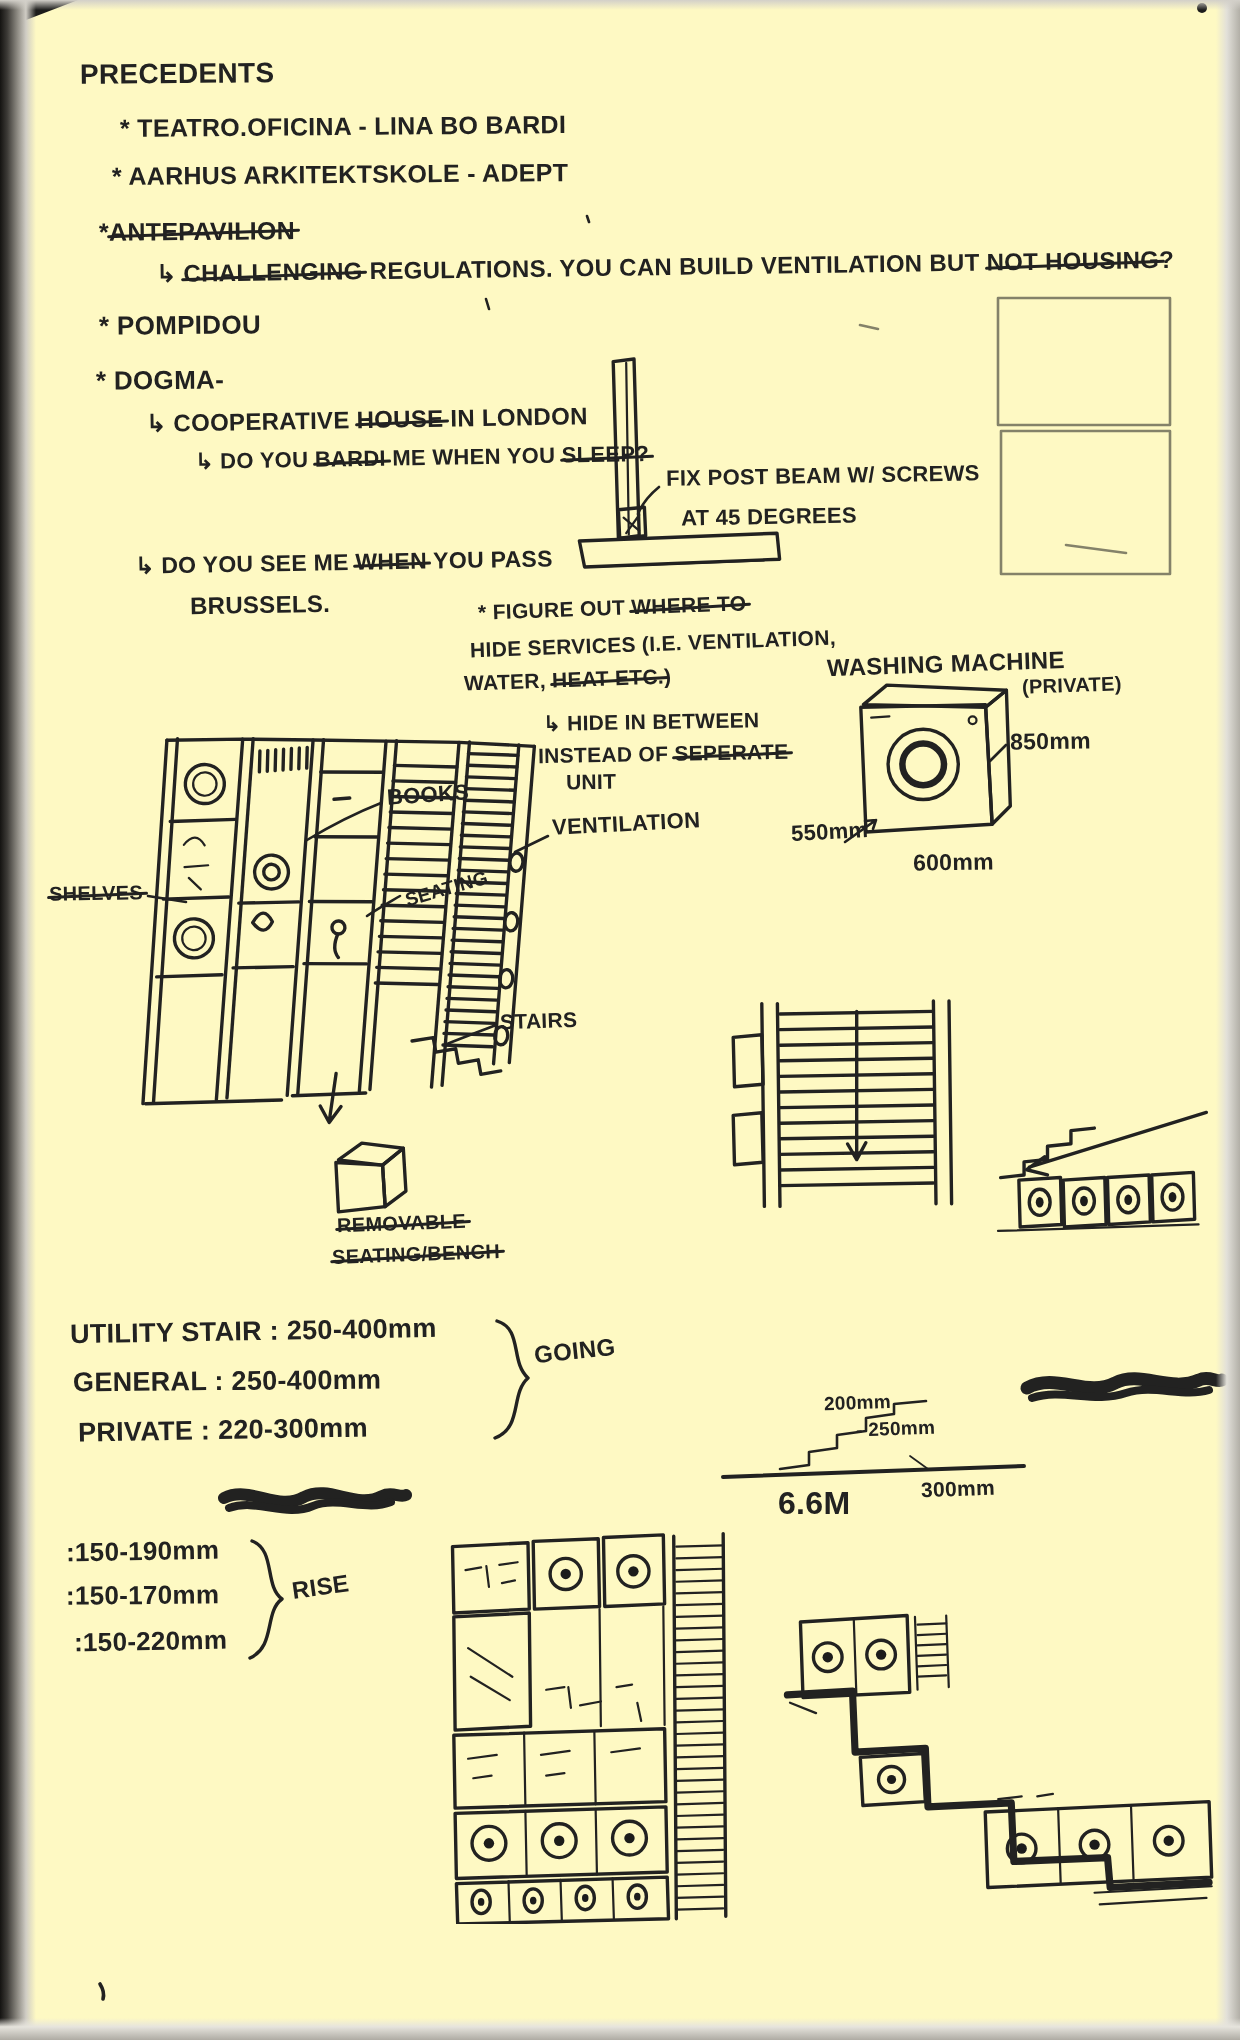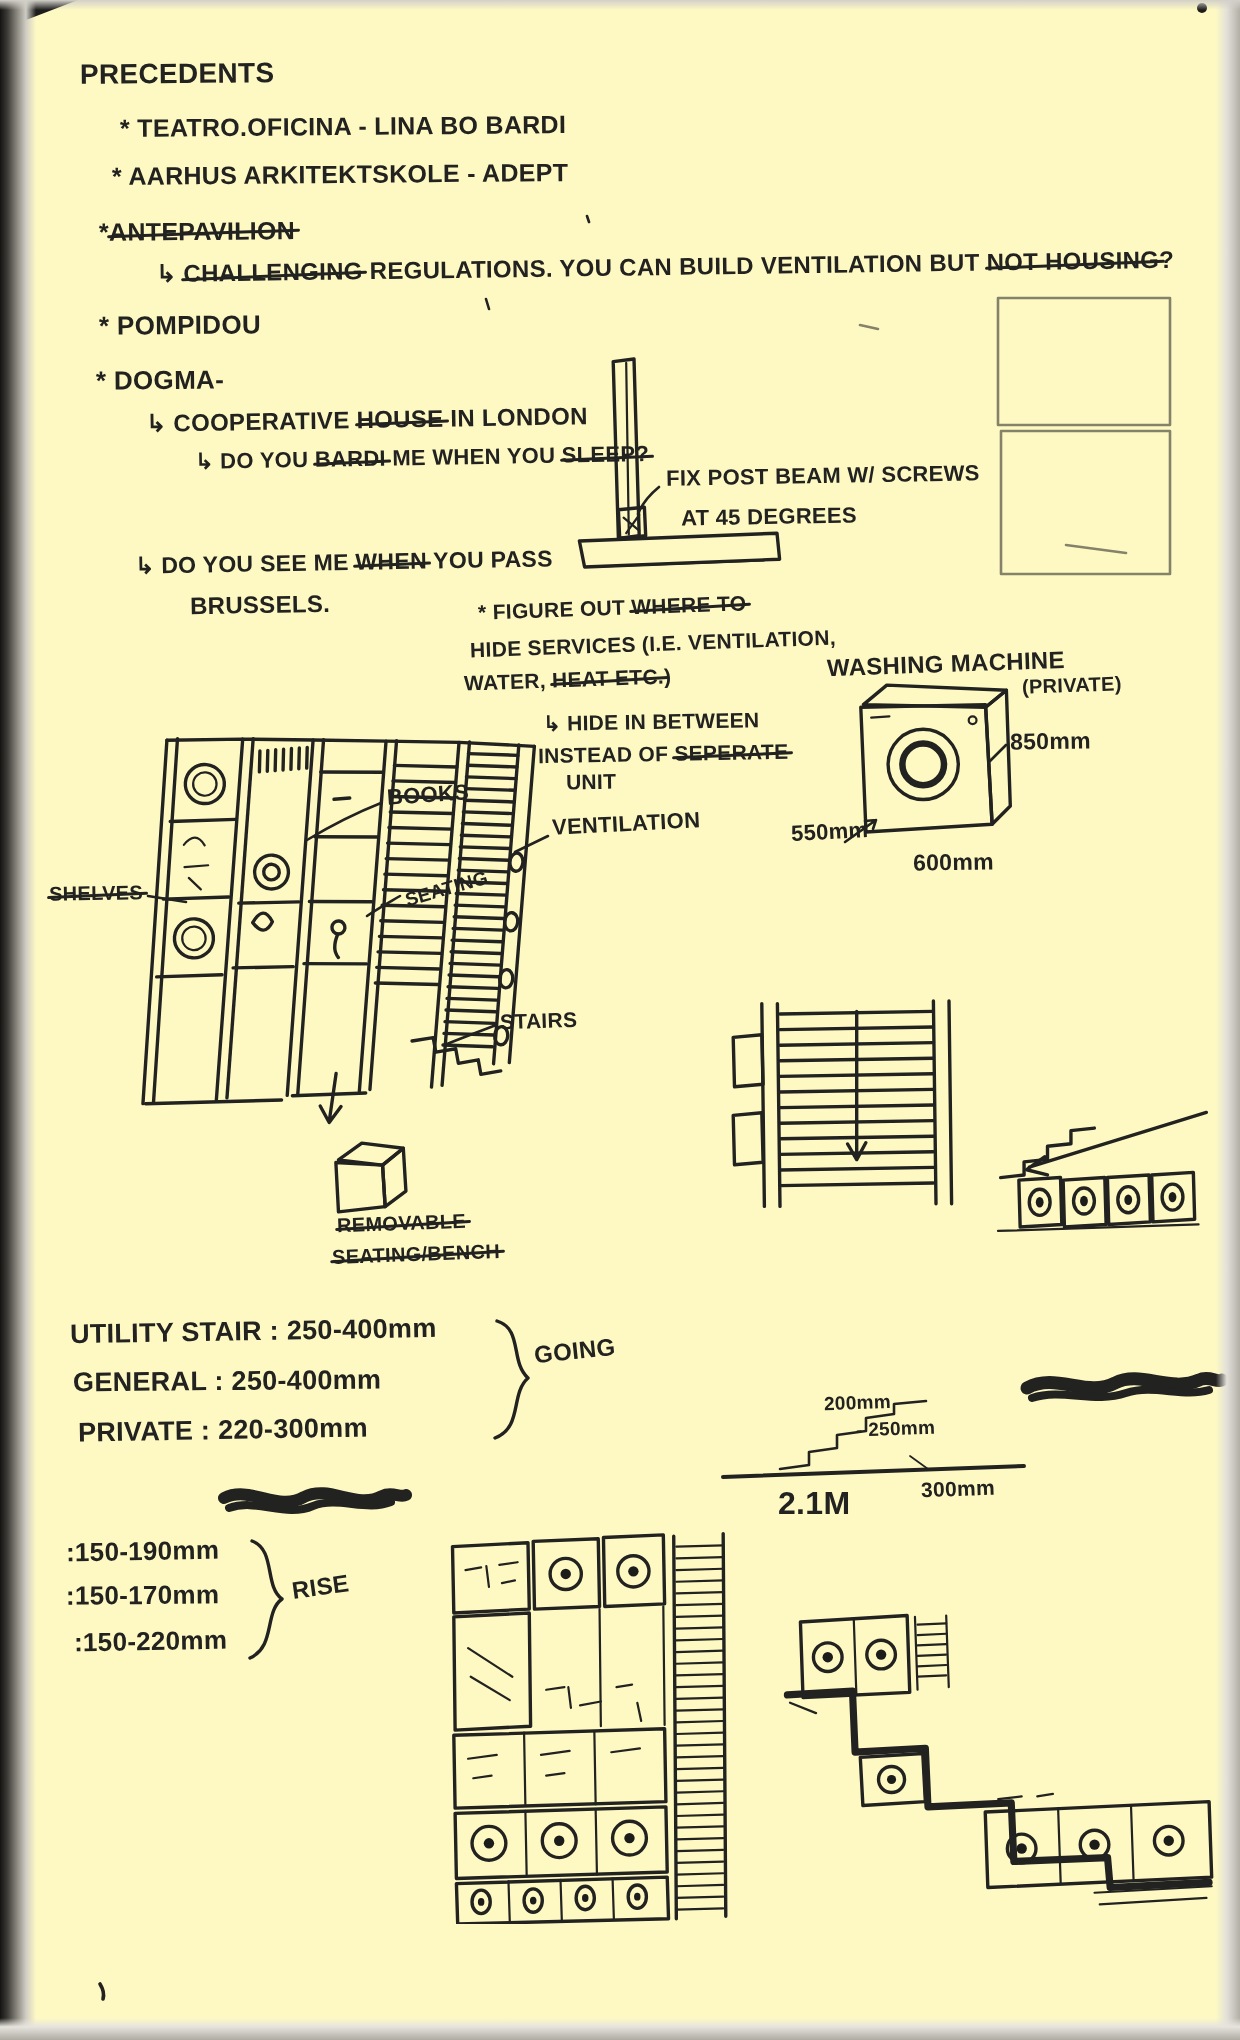--- a/index.html
+++ b/index.html
@@ -83,21 +83,21 @@
   <div class="txt" style="left:78px;top:1415px;font-size:27px;transform:rotate(-1deg)">PRIVATE : 220-300mm</div>
   <div class="txt" style="left:534px;top:1338px;font-size:24px;transform:rotate(-6deg)">GOING</div>
 
   <div class="txt" style="left:66px;top:1537px;font-size:26px;transform:rotate(-1deg)">:150-190mm</div>
   <div class="txt" style="left:66px;top:1581px;font-size:26px;transform:rotate(-.5deg)">:150-170mm</div>
   <div class="txt" style="left:74px;top:1627px;font-size:26px;transform:rotate(-1deg)">:150-220mm</div>
   <div class="txt" style="left:292px;top:1574px;font-size:24px;transform:rotate(-8deg)">RISE</div>
 
   <div class="txt" style="left:824px;top:1392px;font-size:19px;transform:rotate(-2deg)">200mm</div>
   <div class="txt" style="left:856px;top:1418px;font-size:19px;transform:rotate(-2deg)">- 250mm</div>
-  <div class="txt" style="left:778px;top:1486px;font-size:32px;">2.1M</div>
+  <div class="txt" style="left:778px;top:1486px;font-size:32px;">6.6M</div>
   <div class="txt" style="left:921px;top:1477px;font-size:21px;transform:rotate(-2deg)">300mm</div>
 
   <svg class="sk ink" style="left:569px;top:351px" width="221" height="224" viewBox="0 0 170 172">
     <path d="M34,8 L50,6 L54,142 L38,144 Z"></path>
     <path class="thin" d="M44,9 L46,141"></path>
     <path d="M38,122 L58,120 L59,142 L39,144 Z"></path>
     <path class="thin" d="M42,128 L54,138 M54,126 L44,140"></path>
     <path d="M8,146 L160,140 L162,160 L12,166 Z"></path>
     <path class="thin" d="M14,166 L150,161"></path>
   </svg>

